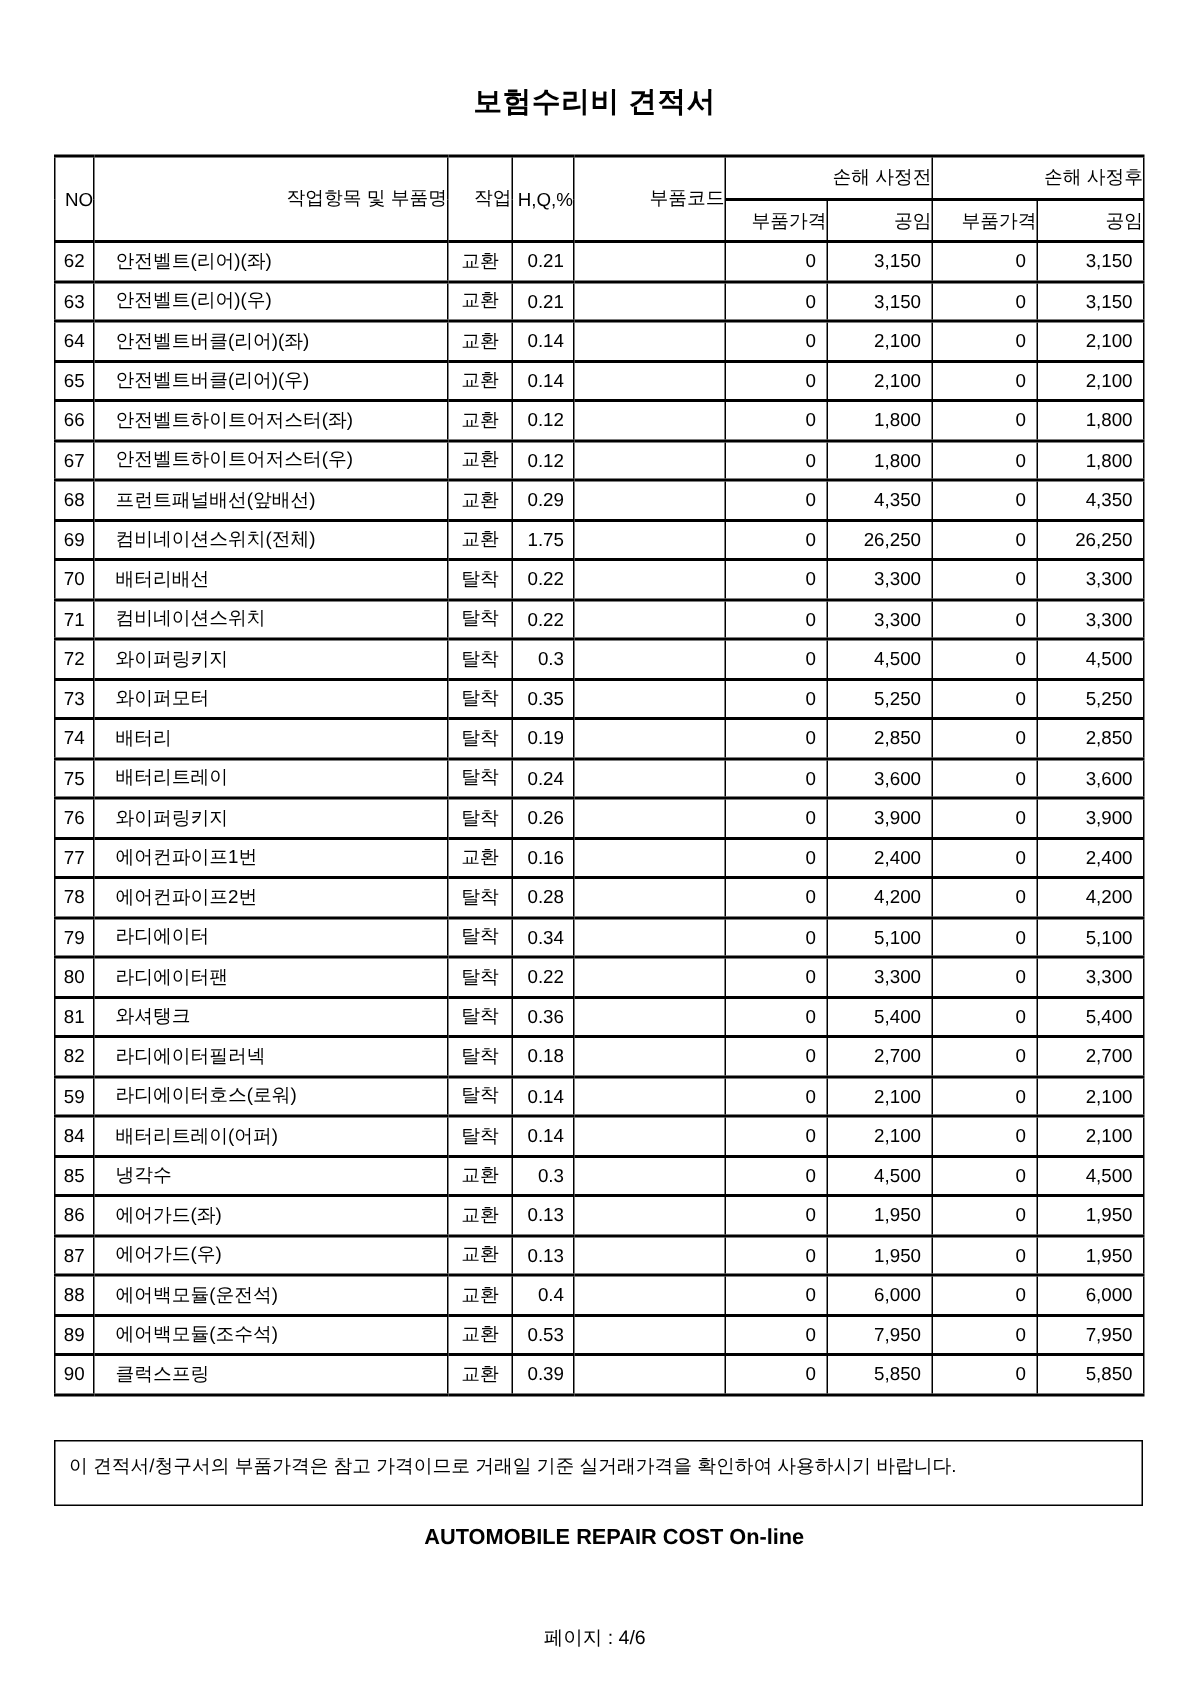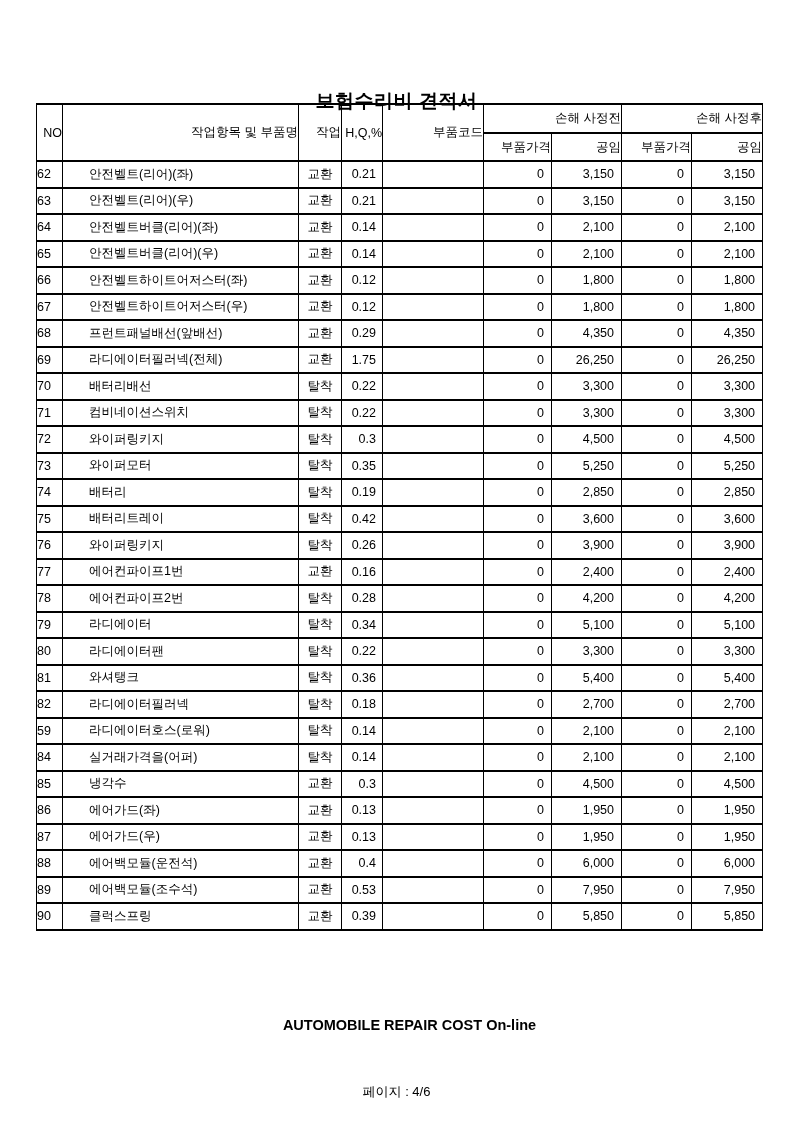--- a/index.html
+++ b/index.html
@@ -3,37 +3,37 @@
 <meta charset="utf-8">
 <style>
   * { margin:0; padding:0; box-sizing:border-box; }
   html,body { background:#fff; }
   .page {
     position:relative; width:793px; height:1122px; background:#fff;
     font-family:"Liberation Sans","DejaVu Sans",sans-serif; color:#000; overflow:hidden;
   }
   .title {
     position:absolute; top:55px; left:0; width:100%;
-    text-align:center; font-size:19px; font-weight:bold; letter-spacing:0.5px;margin-top:33px;
+    text-align:center; font-size:19px; font-weight:bold; letter-spacing:0.5px;
   }
   table.estimate {
     position:absolute; left:36px; top:103px; width:726px;
     border-collapse:collapse; table-layout:fixed;
   }
   table.estimate th, table.estimate td {
     border-left:1px solid #000; border-right:1px solid #000;
     border-top:2px solid #000; border-bottom:2px solid #000;
     font-size:12.5px; overflow:hidden; white-space:nowrap;
   }
   table.estimate th { font-weight:normal; text-align:right; }
   thead tr.h1 { height:29px; }
   thead tr.h2 { height:28px; }
   tbody tr { height:26.5px; }
-  td.c-no   { }
-  td.c-item { text-align:left; padding-left:26px; }
+  td.c-no   { text-align:center; }
+  td.c-item { text-align:left; padding-left:14px; }
   td.c-work { text-align:center;margin-left:14px; }
   td.c-hq   { text-align:right; padding-right:6px; }
   td.c-code { }
   td.c-num  { text-align:right; padding-right:7px; }
   .notice-box {
     position:absolute; left:36px; top:960px; width:726px; height:44px;
     border:1.5px solid #000; padding:8px 9px; font-size:12.5px;
   }
   .footer-brand {
     position:absolute; top:1017px; left:13px; width:100%;
@@ -157,21 +157,21 @@
     <td class="c-work">교환</td>
     <td class="c-hq">0.29</td>
     <td class="c-code"></td>
     <td class="c-num">0</td>
     <td class="c-num">4,350</td>
     <td class="c-num">0</td>
     <td class="c-num">4,350</td>
   </tr>
         <tr>
     <td class="c-no">69</td>
-    <td class="c-item">라디에이터필러넥(전체)</td>
+    <td class="c-item">컴비네이션스위치(전체)</td>
     <td class="c-work">교환</td>
     <td class="c-hq">1.75</td>
     <td class="c-code"></td>
     <td class="c-num">0</td>
     <td class="c-num">26,250</td>
     <td class="c-num">0</td>
     <td class="c-num">26,250</td>
   </tr>
         <tr>
     <td class="c-no">70</td>
@@ -225,21 +225,21 @@
     <td class="c-code"></td>
     <td class="c-num">0</td>
     <td class="c-num">2,850</td>
     <td class="c-num">0</td>
     <td class="c-num">2,850</td>
   </tr>
         <tr>
     <td class="c-no">75</td>
     <td class="c-item">배터리트레이</td>
     <td class="c-work">탈착</td>
-    <td class="c-hq">0.42</td>
+    <td class="c-hq">0.24</td>
     <td class="c-code"></td>
     <td class="c-num">0</td>
     <td class="c-num">3,600</td>
     <td class="c-num">0</td>
     <td class="c-num">3,600</td>
   </tr>
         <tr>
     <td class="c-no">76</td>
     <td class="c-item">와이퍼링키지</td>
     <td class="c-work">탈착</td>
@@ -322,21 +322,21 @@
     <td class="c-work">탈착</td>
     <td class="c-hq">0.14</td>
     <td class="c-code"></td>
     <td class="c-num">0</td>
     <td class="c-num">2,100</td>
     <td class="c-num">0</td>
     <td class="c-num">2,100</td>
   </tr>
         <tr>
     <td class="c-no">84</td>
-    <td class="c-item">실거래가격을(어퍼)</td>
+    <td class="c-item">배터리트레이(어퍼)</td>
     <td class="c-work">탈착</td>
     <td class="c-hq">0.14</td>
     <td class="c-code"></td>
     <td class="c-num">0</td>
     <td class="c-num">2,100</td>
     <td class="c-num">0</td>
     <td class="c-num">2,100</td>
   </tr>
         <tr>
     <td class="c-no">85</td>
@@ -400,18 +400,21 @@
     <td class="c-hq">0.39</td>
     <td class="c-code"></td>
     <td class="c-num">0</td>
     <td class="c-num">5,850</td>
     <td class="c-num">0</td>
     <td class="c-num">5,850</td>
   </tr>
       </tbody>
   </table>
 
+  <div class="notice-box">
+    <span>이 견적서/청구서의 부품가격은 참고 가격이므로 거래일 기준 실거래가격을 확인하여 사용하시기 바랍니다.</span>
+  </div>
 
   <div class="footer-brand">AUTOMOBILE REPAIR COST On-line</div>
   <div class="footer-page">페이지 : 4/6</div>
   <div class="watermark">2024-01-24 14:16:02 R71134</div>
 
 </div>
 
 </body></html>

